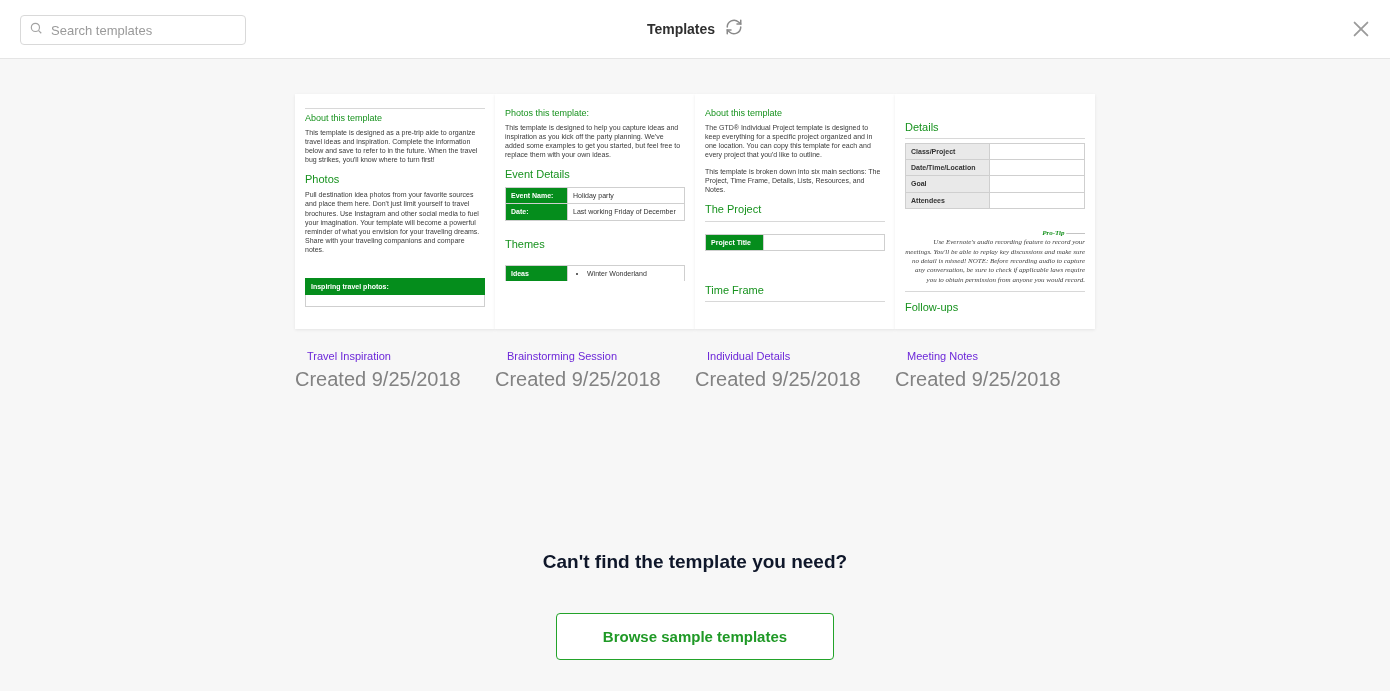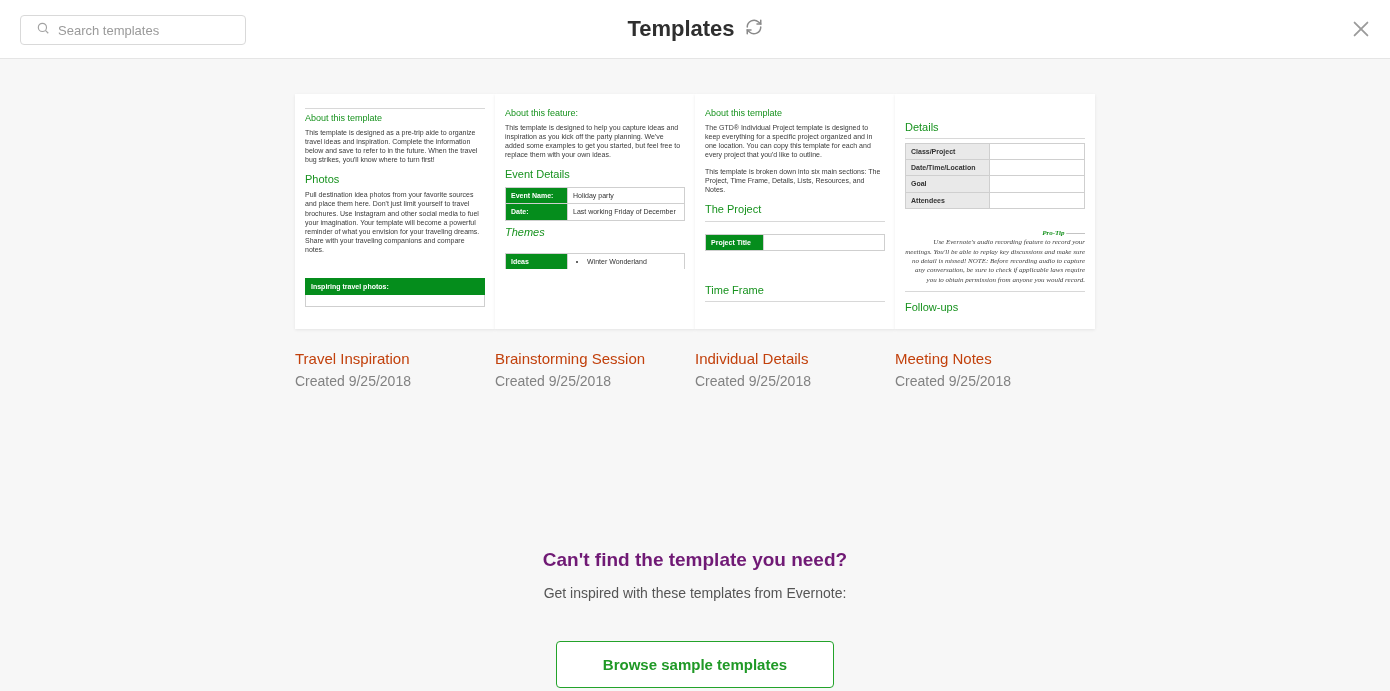--- a/index.html
+++ b/index.html
@@ -15,40 +15,40 @@
   .search-wrap {
     position: absolute;
     left: 20px;
     top: 15px;
     width: 226px;
     height: 30px;
     border: 1px solid #d9d9d9;
     border-radius: 4px;
     display: flex;
     align-items: center;
-    padding: 0 15px;
+    padding: 0 8px;
     background: #fff;
   }
   .search-wrap svg { width: 14px; height: 14px; opacity: 0.45; }
   .search-input {
     border: none;
     outline: none;
     margin-left: 8px;
     font-size: 13px;
     width: 180px;
     color: #333;
   }
   .search-input::placeholder { color: #9a9a9a; }
   .title-group {
     margin: 0 auto;
     display: flex;
     align-items: center;
     gap: 10px;
   }
-  .title-text { font-size: 22px; font-weight: 600; color: #2f2f2f; }
+  .title-text { font-size: 14px; font-weight: 600; color: #2f2f2f; }
   .refresh-btn { cursor: pointer; display: inline-flex; }
   .refresh-btn svg { width: 18px; height: 18px; color: #8a8a8a; }
   .close-btn {
     position: absolute;
     right: 18px;
     top: 18px;
     width: 22px;
     height: 22px;
     cursor: pointer;
     color: #9b9b9b;
@@ -70,27 +70,28 @@
   .card {
     width: 200px;
     height: 235px;
     background: #fff;
     box-shadow: 0 1px 3px rgba(0,0,0,0.08);
     overflow: hidden;
     cursor: pointer;
     position: relative;
   }
   .card-title {
-    font-size: 15px;
-    color: #c2410c;
+    font-size: 11px;
+    color: #6d28d9;
     margin-top: 21px;
     font-weight: 400;
+    margin-left: 12px;
   }
   .card-meta {
-    font-size: 14px;
+    font-size: 20px;
     color: #828282;
     margin-top: 6px;
   }
 
   
   .preview {
     padding: 10px 10px 0 10px;
     font-size: 7px;
     line-height: 1.3;
     color: #333;
@@ -110,21 +111,21 @@
   }
   .tbl { width: 100%; border-collapse: collapse; font-size: 7px; }
   .tbl td { border: 1px solid #cfcfcf; padding: 3px 5px; }
   .tbl td.key { background: #058d1c; color: #fff; font-weight: 600; width: 62px; }
   .tbl td.keygrey { background: #e9e9e9; font-weight: 600; width: 84px; }
   .protip { font-style: italic; font-family: "Times New Roman", serif; color: #444; font-size: 7px; line-height: 1.35; text-align: right; }
   .protip .lead { color: #17921e; font-weight: 600; font-style: italic; }
   ul.tiny { list-style: disc; margin-left: 14px; font-size: 7px; }
 
   .footer-block { text-align: center; margin-top: 160px; }
-  .footer-heading { font-size: 19px; font-weight: 600; color: #701a75; }
+  .footer-heading { font-size: 19px; font-weight: 600; color: #0f172a; }
   .footer-sub { font-size: 14px; color: #555; margin-top: 14px; }
   .browse-btn {
     margin-top: 40px;
     border: 1px solid #23a32a;
     color: #1f9926;
     background: #fff;
     border-radius: 4px;
     font-size: 15px;
     font-weight: 600;
     padding: 14px 46px;
@@ -185,36 +186,36 @@
           <div style="background:#fff;border:1px solid #cfcfcf;border-top:none;height:12px;"></div>
         </div>
       </div>
       <div class="card-title">Travel Inspiration</div>
       <div class="card-meta">Created 9/25/2018</div>
     </div>
 
     <div class="card-col">
       <div class="card">
         <div class="preview">
-          <div class="h-green">About this feature:</div>
+          <div class="h-green">Photos this template:</div>
           <p>This template is designed to help you capture ideas and inspiration as you kick off the party planning. We've added some examples to get you started, but feel free to replace them with your own ideas.</p>
           <div class="h-green big">Event Details</div>
           <table class="tbl" style="margin-top:6px;">
             <tbody>
                 <tr>
               <td class="key">Event Name:</td>
               <td>Holiday party</td>
             </tr>
             <tr>
               <td class="key">Date:</td>
               <td>Last working Friday of December</td>
             </tr>
           </tbody>
             </table>
-          <div class="h-green big" style="margin-top:4px;font-style:italic;">Themes</div>
+          <div class="h-green big" style="margin-top:16px;">Themes</div>
           <table class="tbl" style="margin-top:14px;">
             <tbody>
                 <tr>
               <td class="key" style="border-bottom:none;">Ideas</td>
               <td style="border-bottom:none;">
                 <ul class="tiny">
                       <li>Winter Wonderland</li>
                     </ul>
               </td>
             </tr>
@@ -286,16 +287,15 @@
         </div>
       </div>
       <div class="card-title">Meeting Notes</div>
       <div class="card-meta">Created 9/25/2018</div>
     </div>
 
   </div>
 
   <div class="footer-block">
     <div class="footer-heading">Can't find the template you need?</div>
-    <div class="footer-sub">Get inspired with these templates from Evernote:</div>
     <button class="browse-btn">Browse sample templates</button>
   </div>
 </div>
 
 </body></html>

